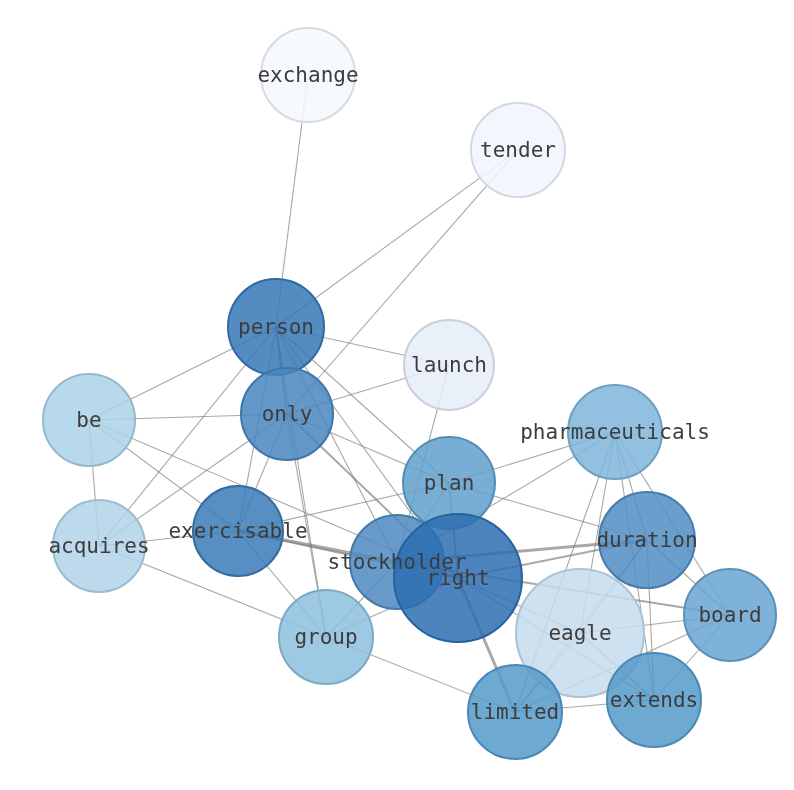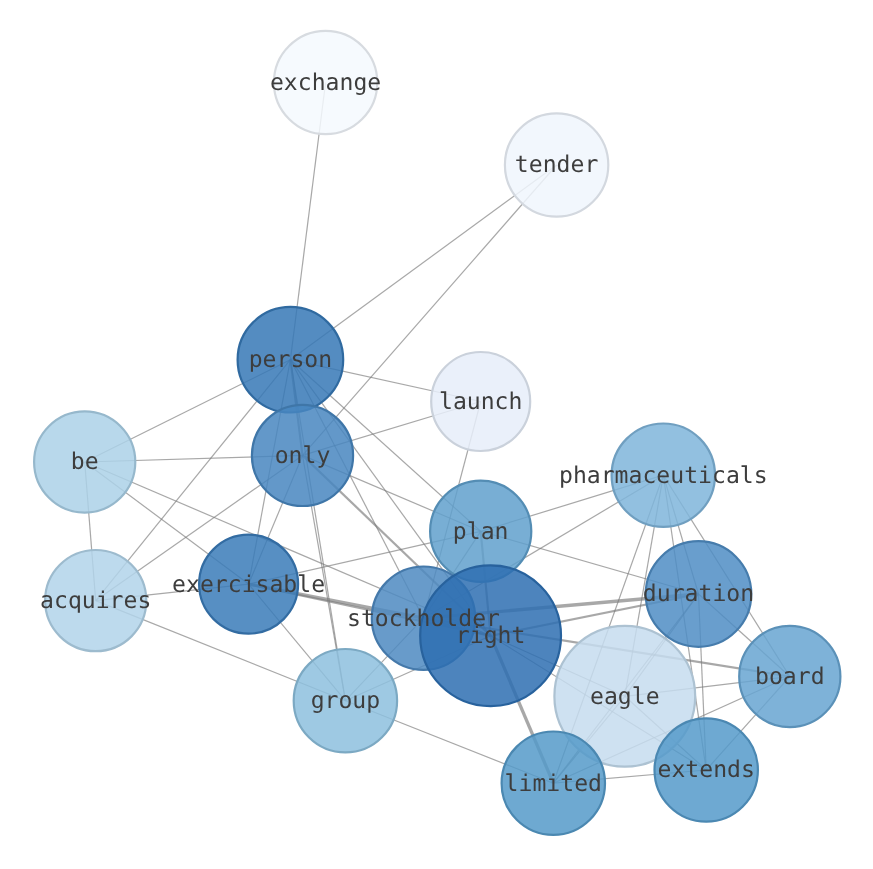--- a/index.html
+++ b/index.html
@@ -9,20 +9,21 @@
     width: 794px;
     height: 790px;
     overflow: hidden;
     font-family: "DejaVu Sans Mono", "Liberation Mono", monospace;
   }
   .figure {
     position: relative;
     width: 640px;
     height: 790px;
     background: #ffffff;
+    padding-left: 12px;
   }
   svg { display: block; }
   .node-label {
     font-family: "DejaVu Sans Mono", "Liberation Mono", monospace;
     font-size: 21px;
     fill: #3d3d3d;
     text-anchor: middle;
     dominant-baseline: middle;
   }
 </style>

